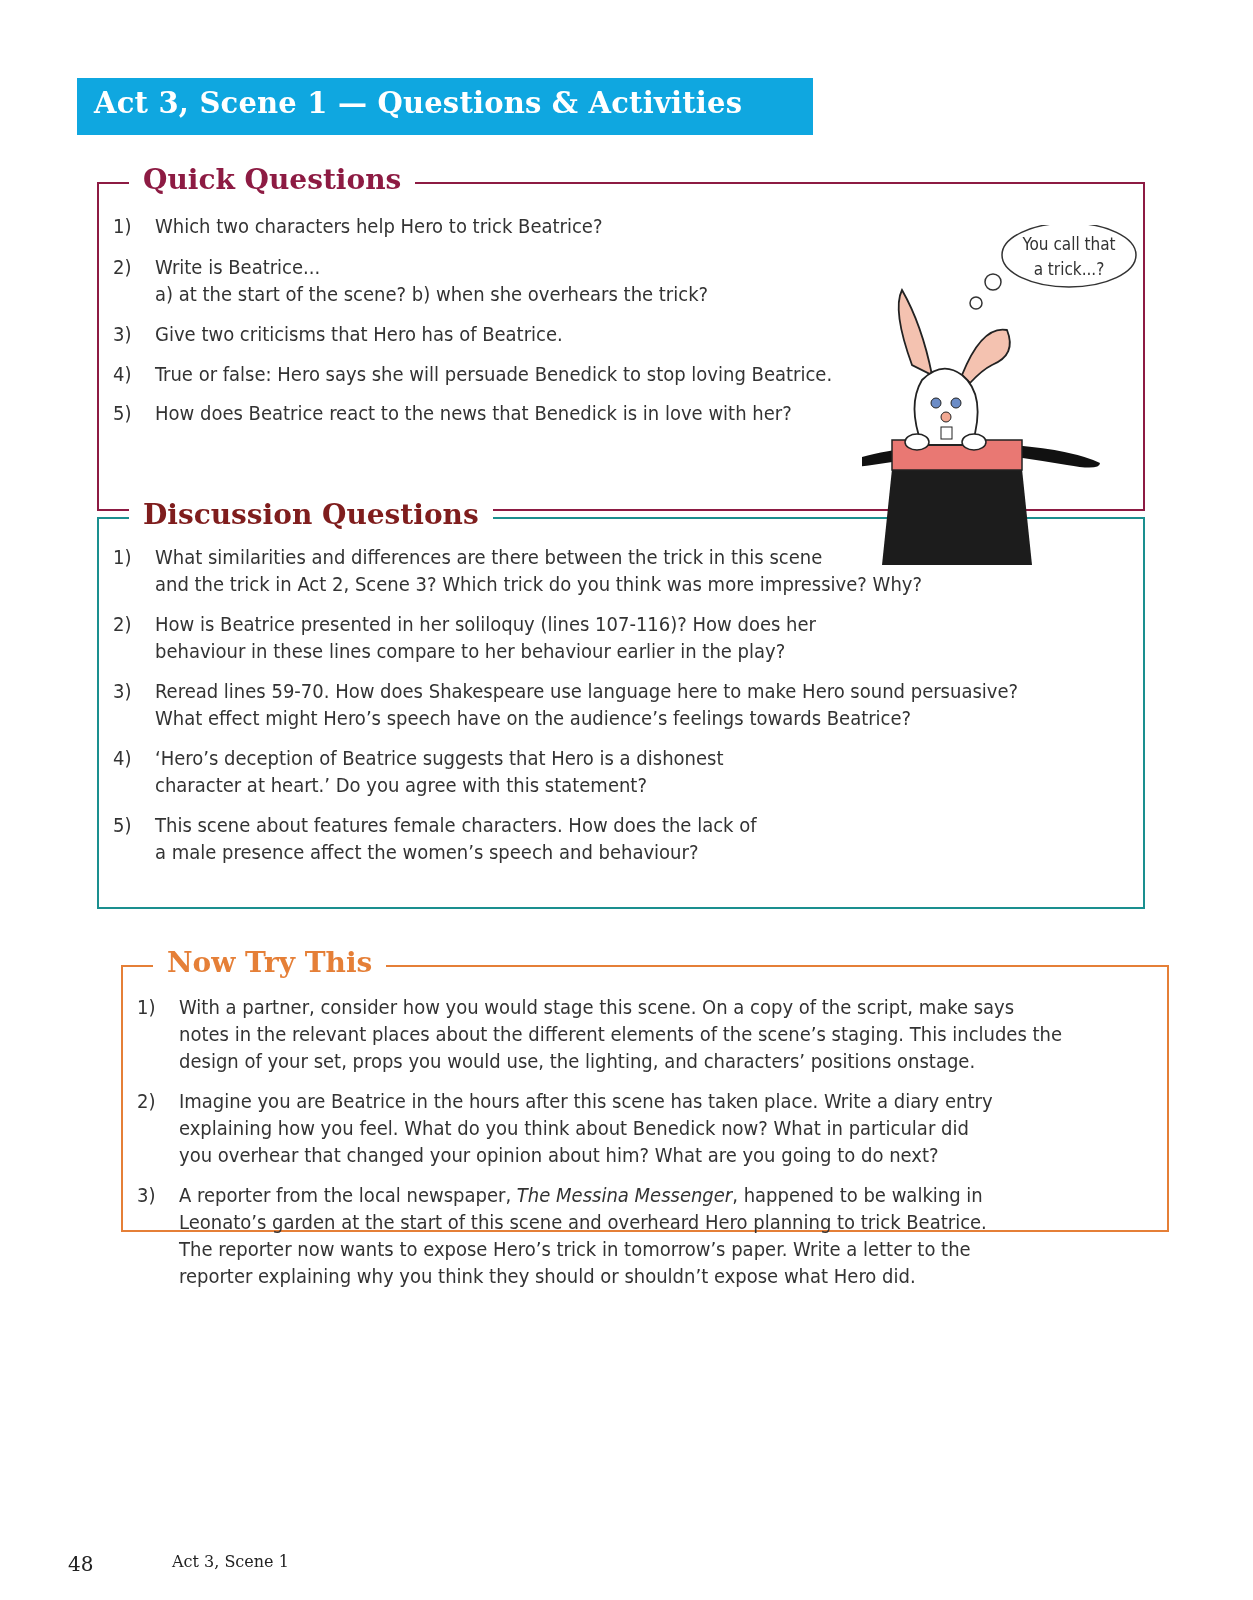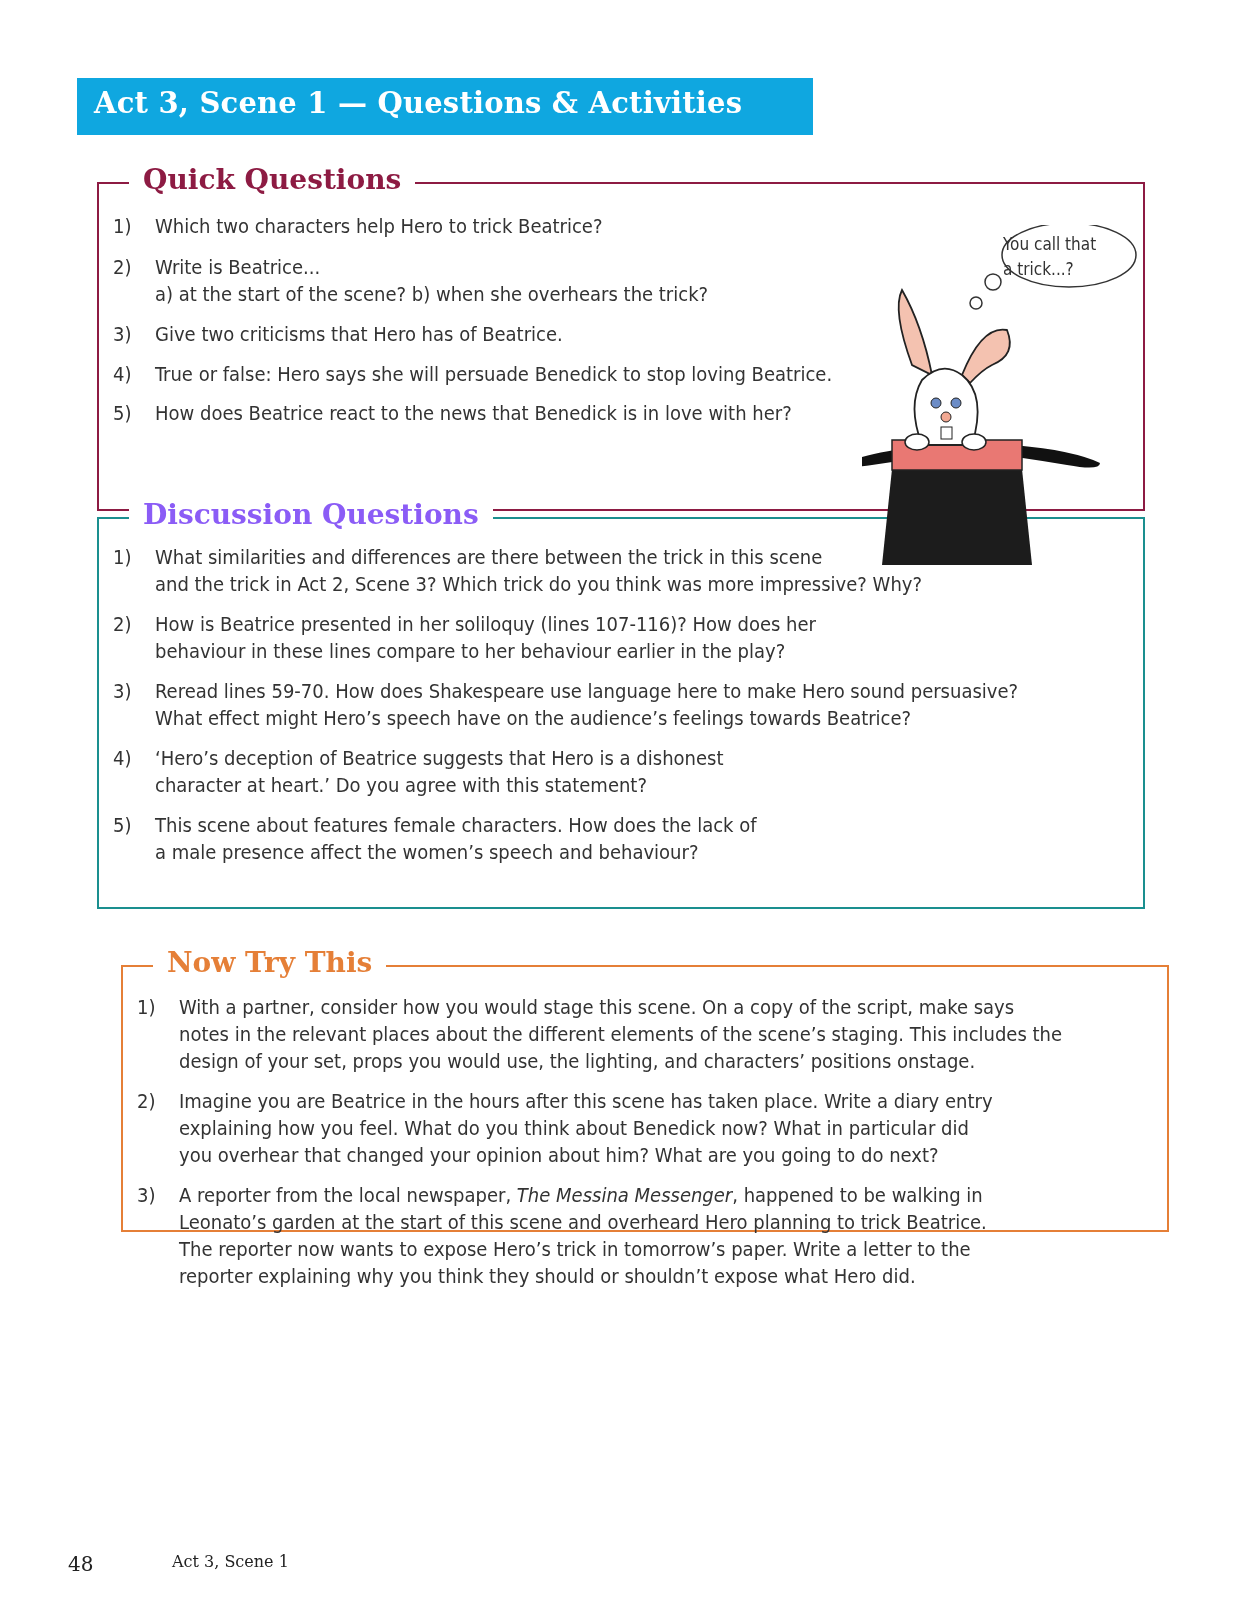--- a/index.html
+++ b/index.html
@@ -7,27 +7,27 @@
   .title-bar{position:absolute;left:77px;top:78px;width:696px;height:57px;background:#0fa7e0;padding-left:40px;}
   .title-bar span{position:absolute;left:17px;top:8px;font-family:"DejaVu Serif",serif;font-weight:bold;font-size:29px;color:#fff;letter-spacing:0.2px;}
   .box{position:absolute;left:97px;width:1048px;border:2px solid;box-sizing:border-box;}
   .box .hd{position:absolute;top:-24px;left:30px;background:#fff;padding:0 14px;font-family:"DejaVu Serif",serif;font-weight:bold;font-size:28px;line-height:40px;}
   .q{position:absolute;left:14px;font-size:20px;line-height:28px;color:#333;}
   .q .n{position:absolute;left:0;width:40px;}
   .q .t{position:absolute;left:42px;white-space:nowrap;}
   #qq{top:182px;height:329px;border-color:#8d1b43;}
   #qq .hd{color:#8d1b43;}
   #dq{top:517px;height:392px;border-color:#1a8f8f;}
-  #dq .hd{color:#8b5cf6;text-align:center;}
+  #dq .hd{color:#7f1d1d;text-align:center;}
   #nt{top:965px;height:267px;border-color:#e57f37;margin-left:24px;}
   #nt .hd{color:#e57f37;}
   .footer-num{position:absolute;left:68px;top:1552px;font-family:"DejaVu Serif",serif;font-size:20px;color:#222;text-align:center;}
   .footer-title{position:absolute;left:172px;top:1552px;font-family:"DejaVu Serif",serif;font-size:16px;color:#222;}
   .rabbit{position:absolute;left:862px;top:225px;width:300px;height:345px;}
-  .bubble-text{position:absolute;left:1003px;top:232px;width:132px;text-align:left;font-size:17px;line-height:25px;color:#333;}
+  .bubble-text{position:absolute;left:1003px;top:232px;width:132px;text-align:center;font-size:17px;line-height:25px;color:#333;}
 </style>
 </head>
 <body>
 
 <div class="title-bar">
   <span>Act 3, Scene 1 — Questions &amp; Activities</span>
 </div>
 
 <div class="box" id="qq">
   <div class="hd">Quick Questions</div>

